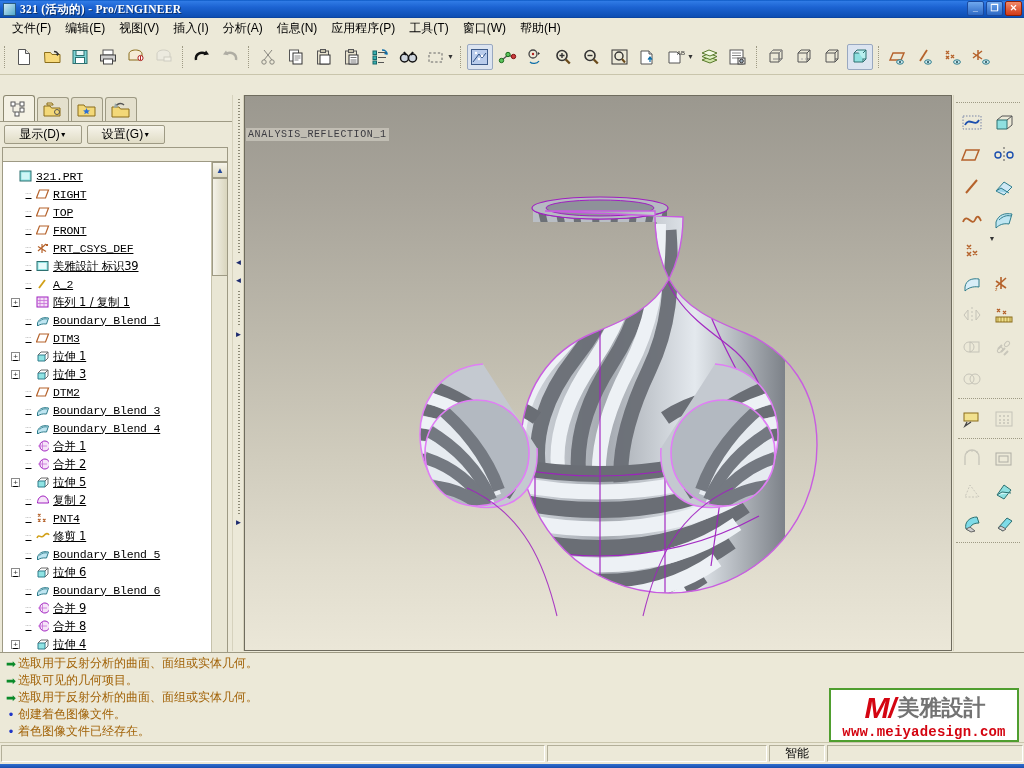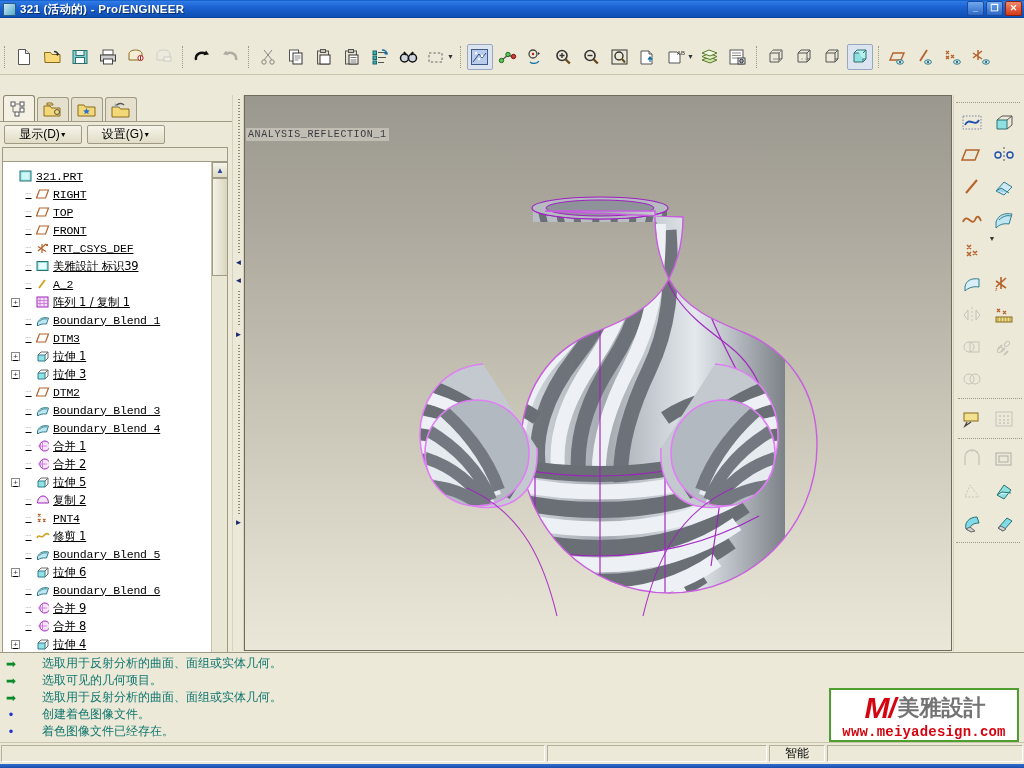--- a/index.html
+++ b/index.html
@@ -18,21 +18,21 @@
     background:linear-gradient(180deg,#0a57c2 0%,#2f7ae5 8%,#1c63d2 40%,#0d4fb4 92%,#0a3f97 100%);
     display:flex; align-items:center; padding-left:3px;
   }
   .tb-icon{
     width:13px;height:13px;margin-right:4px;
     background:linear-gradient(135deg,#cfe9f5,#4fa8cc);
     border:1px solid #2a5d85; flex:none;
   }
   .tb-title{
     color:#fff; font-size:11.5px; font-weight:bold;
-    font-family:Liberation Sans, sans-serif;
+    font-family:Liberation Serif, serif;
     text-shadow:1px 1px 0 rgba(0,0,0,.45); white-space:nowrap;
     letter-spacing:.3px;
   }
   .tb-btns{ position:absolute; right:2px; top:1px; display:flex; gap:2px; }
   .tb-btn{
     width:17px;height:15px;border:1px solid #1b4a9e;border-radius:2px;
     background:linear-gradient(180deg,#6fa8ee,#2c68c4);
     display:flex;align-items:center;justify-content:center;
     color:#fff;font-size:9px;font-weight:bold;line-height:1;
   }
@@ -198,21 +198,21 @@
   .msgline{ display:flex;align-items:center;height:17px;white-space:nowrap; }
   .msg-arrow{
     width:14px;flex:none;color:#0a8a2a;font-size:12px;line-height:1;
     text-align:center;
   }
   .msg-dot{
     width:14px;flex:none;color:#1f36c8;font-size:13px;line-height:1;
     text-align:center;
   }
   .msg-txt{
-    font-family:"DejaVu Sans",sans-serif; font-size:12px; color:#0f766e;margin-left:24px;
+    font-family:"DejaVu Sans",sans-serif; font-size:12px; color:#a16207;
   }
   .msg-scroll{
     position:absolute;right:0;top:0;width:14px;height:90px;
     background:#ece9d8;
   }
 
   
   .statusbar{
     position:absolute;left:0;top:742px;width:1024px;height:22px;
     background:#ece9d8;border-top:1px solid #c9c5ac;
@@ -263,20 +263,32 @@
   <div class="titlebar">
     <div class="tb-icon"></div>
     <div class="tb-title">321 (活动的) - Pro/ENGINEER</div>
     <div class="tb-btns">
       <div class="tb-btn">_</div>
       <div class="tb-btn">❐</div>
       <div class="tb-btn close">✕</div>
     </div>
   </div>
 
+  <div class="menubar">
+    <div class="menu-item">文件(F)</div>
+    <div class="menu-item">编辑(E)</div>
+    <div class="menu-item">视图(V)</div>
+    <div class="menu-item">插入(I)</div>
+    <div class="menu-item">分析(A)</div>
+    <div class="menu-item">信息(N)</div>
+    <div class="menu-item">应用程序(P)</div>
+    <div class="menu-item">工具(T)</div>
+    <div class="menu-item">窗口(W)</div>
+    <div class="menu-item">帮助(H)</div>
+  </div>
 
   <div class="toolbar">
     <div class="tsep"></div>
 
     <div class="tbtn">
       <svg width="18" height="18" viewBox="0 0 18 18">
           <path d="M3.5 1.5h7l4 4v11h-11z" fill="#fff" stroke="#555"></path>
           <path d="M10.5 1.5v4h4" fill="#e6e6e6" stroke="#555"></path>
         </svg>
     </div>

